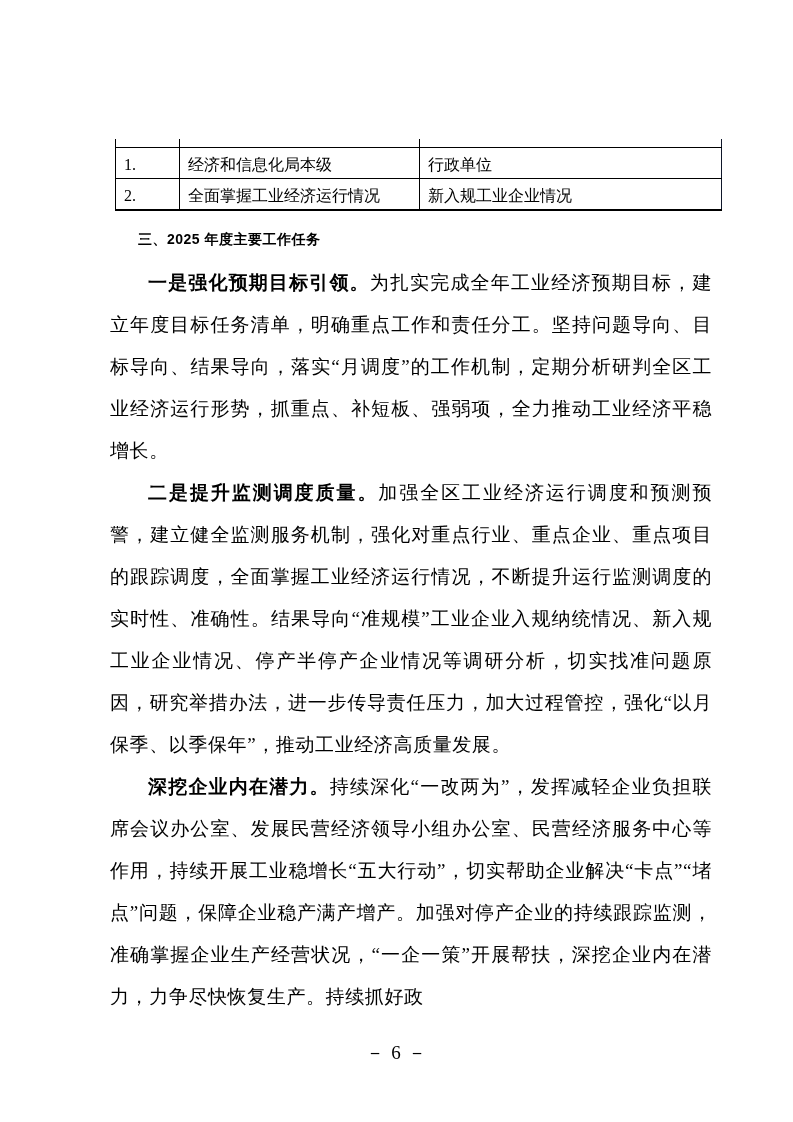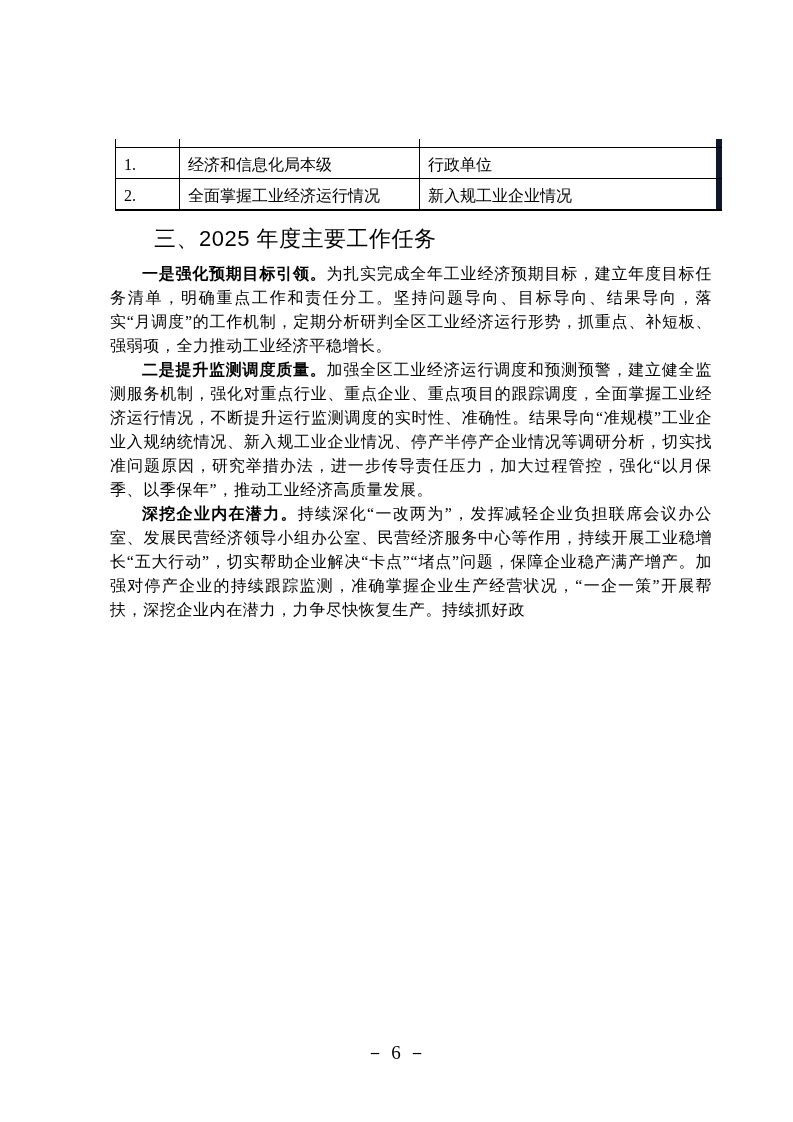--- a/index.html
+++ b/index.html
@@ -29,41 +29,41 @@
     display: grid;
     grid-template-columns: 64px 240px 1fr;
     border-top: 1px solid #000;
   }
   .t-row.stub { border-top: none; }
   .t-row.stub > div { height: 8px; padding: 0; }
   .t-row > div {
     border-left: 1px solid #000;
     padding: 7px 6px 3px 8px;
   }
-  .t-row > div:last-child { border-right: 6px solid #0f172a; }
+  .t-row > div:last-child { border-right: 1px solid #0f172a; }
 
   
   .content {
     position: absolute;
     top: 218px;
     left: 110px;
     width: 602px;
   }
   .section-heading {
     font-family: "Liberation Sans", "DejaVu Sans", sans-serif;
-    font-weight: 400;
-    font-size: 22px;
+    font-weight: 700;
+    font-size: 14px;
     line-height: 42px;
     text-indent: 2em;
     margin-bottom: 2px;
     letter-spacing: 0.5px;
   }
   .para {
-    font-size: 16px;
-    line-height: 24px;
+    font-size: 19px;
+    line-height: 42px;
     text-align: justify;
     text-justify: inter-ideograph;
     text-indent: 2em;
     letter-spacing: 0.6px;
   }
   .para .lead {
     font-family: "Liberation Sans", "DejaVu Sans", sans-serif;
     font-weight: 700;
   }
 

